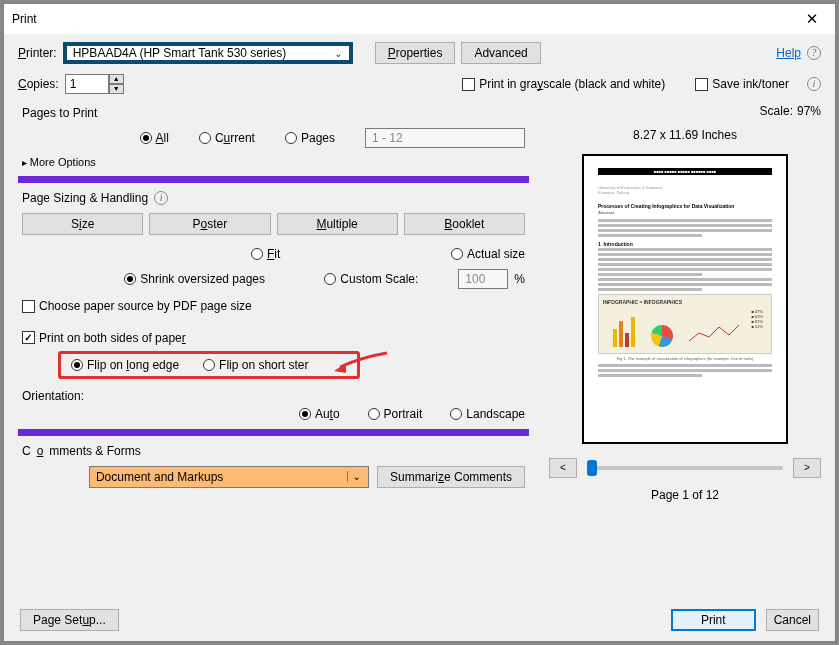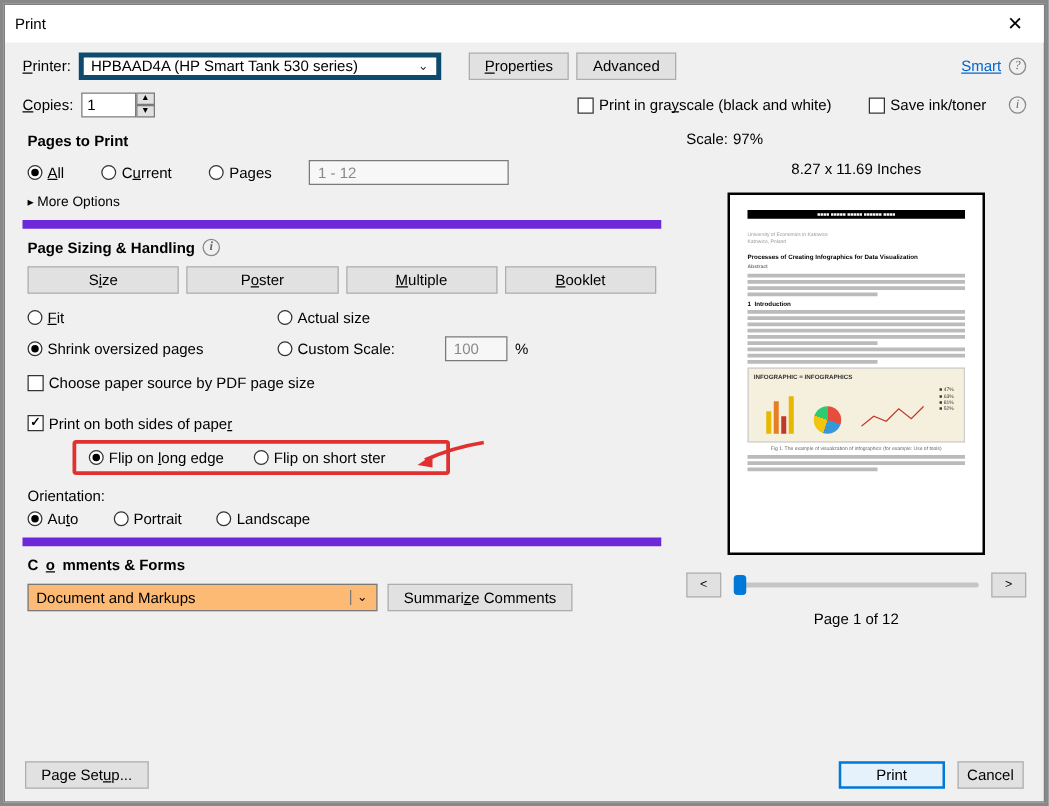--- a/index.html
+++ b/index.html
@@ -54,22 +54,22 @@
   .chkbox { width:13px; height:13px; border:1px solid #333; background:#fff; display:inline-flex; align-items:center; justify-content:center; font-size:10px; }
   .chkbox.checked::after { content:"✓"; color:#000; font-weight:bold; line-height:10px; }
   .radio { display:inline-flex; align-items:center; gap:4px; }
   .rcircle { width:12px; height:12px; border:1px solid #333; border-radius:50%; background:#fff; display:inline-flex; align-items:center; justify-content:center; }
   .rcircle.sel::after { content:""; width:6px; height:6px; background:#000; border-radius:50%; }
   .mainarea { display:flex; gap:20px; flex:1; }
   .leftcol { flex:1; display:flex; flex-direction:column; }
   .rightcol { width:272px; display:flex; flex-direction:column; }
   .group { border-top:7px solid #6d28d9; padding:8px 4px 8px 4px; }
   .group.first { border-top:none; padding-top:0; }
-  .gtitle { font-weight:bold; font-size:12px; margin-bottom:8px; display:flex; align-items:center; gap:6px; }
-  .hrow { display:flex; align-items:center; gap:18px; flex-wrap:wrap; }
+  .gtitle { font-weight:normal; font-size:12px; margin-bottom:8px; display:flex; align-items:center; gap:6px; }
+  .hrow { display:flex; align-items:center; gap:18px; flex-wrap:wrap;justify-content:flex-end; }
   .textfield { border:1px solid #7a7a7a; background:#fff; color:#888; height:20px; padding:0 6px; font-size:12px; }
   .textfield.disabled { background:#f7f7f7; }
   .sizingbtns { display:flex; gap:6px; margin-bottom:12px; }
   .sizingbtns .btn { flex:1; }
   .highlightbox {
     border:3px solid #e03030; border-radius:3px; padding:4px 10px;
     display:flex; align-items:center; gap:24px; width:302px;margin-left:36px;
   }
   .arrowred {
     position:absolute; width:60px; height:30px; pointer-events:none;
@@ -116,21 +116,21 @@
     <div class="toprow">
       <label class="lbl"><span class="underline">P</span>rinter:</label>
       <div class="combo">
         <span>HPBAAD4A (HP Smart Tank 530 series)</span>
         <span class="chev">⌄</span>
       </div>
       <div style="width:10px"></div>
       <button class="btn"><span class="underline">P</span>roperties</button>
       <button class="btn">Advanced</button>
       <div style="flex:1"></div>
-      <span class="link"><span>Smart</span></span>
+      <span class="link"><span>Help</span></span>
       <span class="infoicon">?</span>
     </div>
 
     <div class="row2">
       <label class="lbl"><span class="underline">C</span>opies:</label>
       <div class="spinwrap">
         <input type="text" value="1" style="">
         <div class="spinbtns">
           <div>▲</div>
           <div>▼</div>

